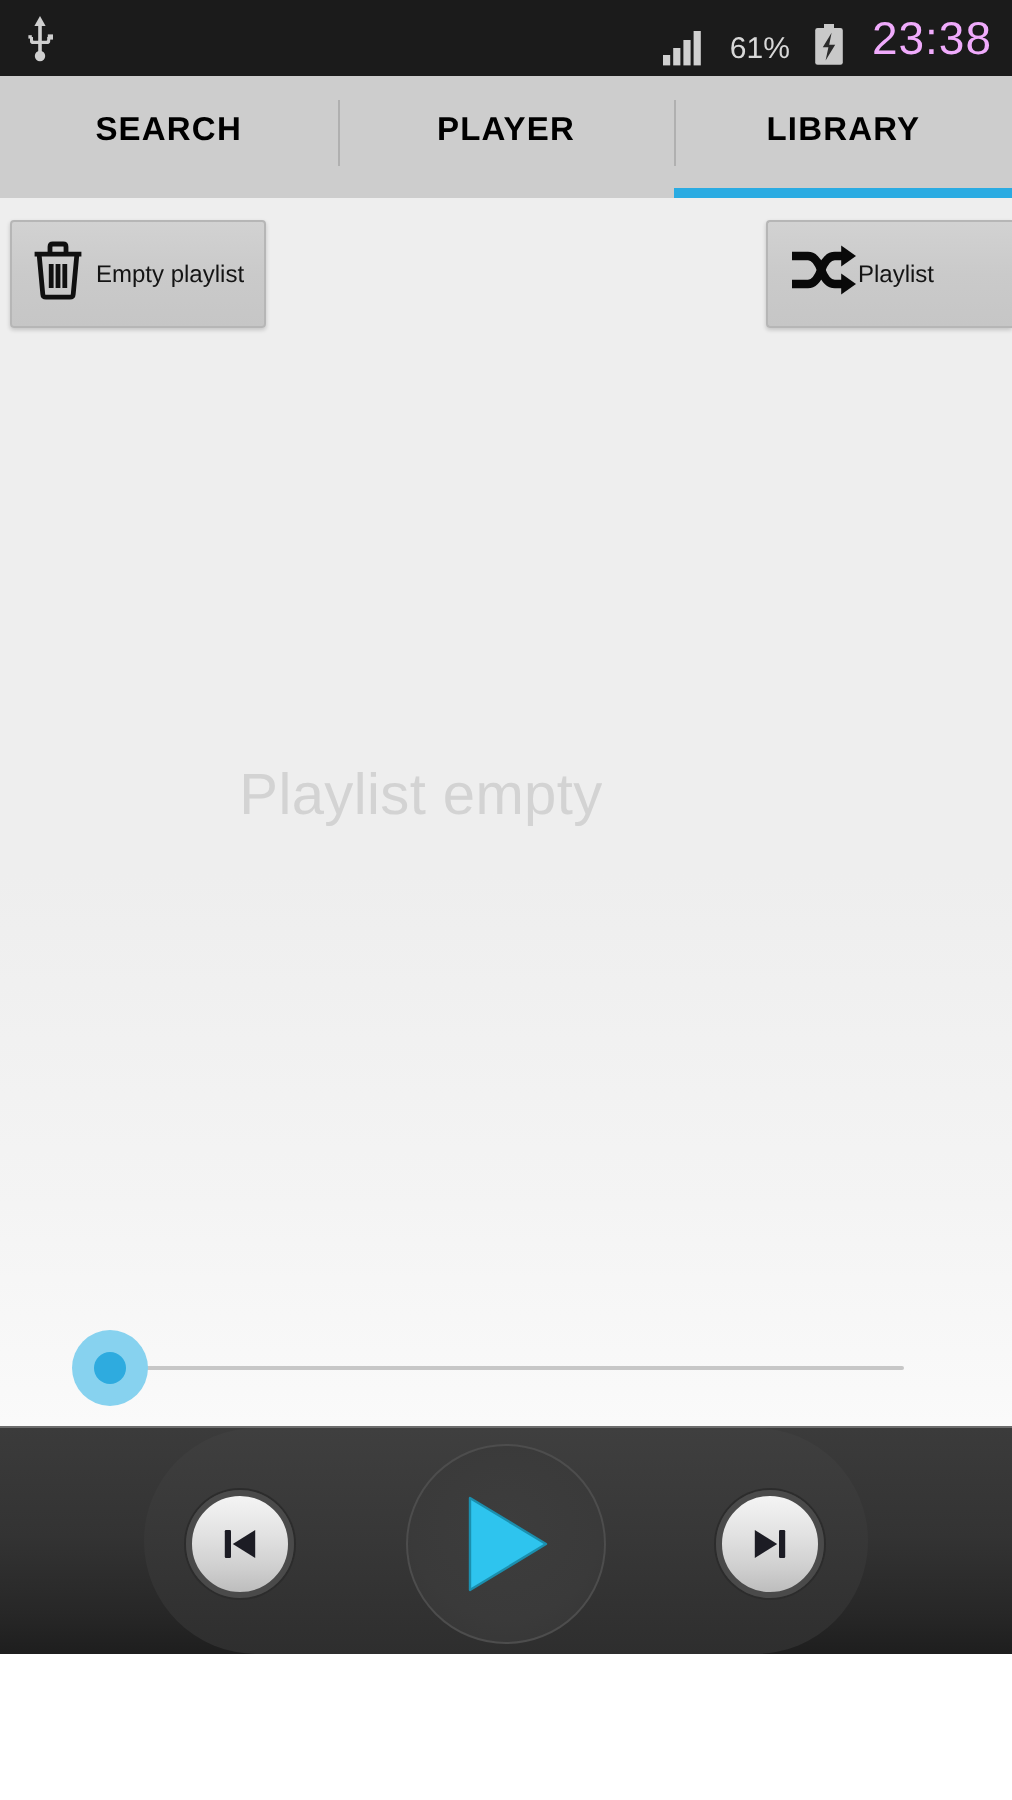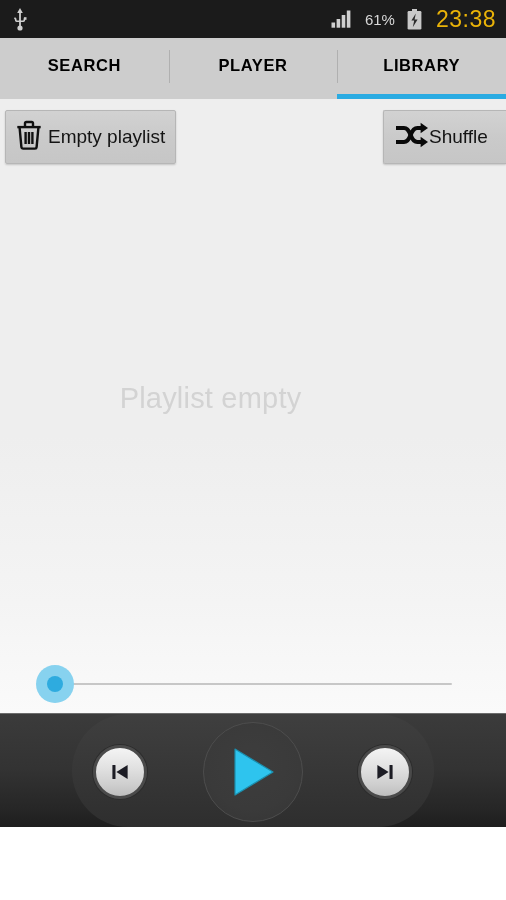--- a/index.html
+++ b/index.html
@@ -28,31 +28,31 @@
     left: 0; top: 0;
     width: 506px; height: 38px;
     background: #1b1b1b;
     display: flex;
     align-items: center;
     justify-content: space-between;
     padding: 0 10px;
     box-sizing: border-box;
   }
   .status-left { display: flex; align-items: center; }
-  .status-right { display: flex; align-items: center; gap: 12px; }
+  .status-right { display: flex; align-items: flex-end; gap: 12px; }
   .usb-icon { width: 20px; height: 24px; display: block; }
   .signal-icon { width: 22px; height: 18px; display: block; }
   .battery-pct {
     color: #d8d8d8;
     font-size: 15px;
     letter-spacing: 0px;
   }
   .battery-icon { width: 15px; height: 21px; display: block; }
   .clock {
-    color: #eab308;
+    color: #f0abfc;
     font-size: 23px;
     letter-spacing: 0.5px;
     margin-left: 2px;
   }
 
   
   #tab-bar {
     position: absolute;
     left: 0; top: 38px;
     width: 506px; height: 61px;
@@ -107,21 +107,21 @@
     box-shadow: 0 1px 2px rgba(0,0,0,0.18);
     display: flex;
     align-items: center;
     box-sizing: border-box;
     cursor: pointer;
     padding: 0 10px;
   }
   #empty-playlist-btn { left: 5px; }
   #shuffle-btn { left: 383px; width: 123px; border-right: none; border-radius: 2px 0 0 2px; }
   .btn-label {
-    font-size: 19px;
+    font-size: 12px;
     color: #141414;
     margin-left: 6px;
     white-space: nowrap;
   }
   #shuffle-btn .btn-label { margin-left: 1px; }
   .btn-icon { display: block; }
 
   #empty-text {
     position: absolute;
     left: 0; top: 0;
@@ -288,21 +288,21 @@
       <span class="btn-icon">
         <svg viewBox="0 0 34 26" width="34" height="26">
           <g fill="none" stroke="#090909" stroke-width="4.2" stroke-linecap="butt">
             <path d="M2 6 L10 6 Q14 6 16.6 13 Q19.2 20 23.4 20 L29 20"></path>
             <path d="M2 20 L10 20 Q14 20 16.6 13 Q19.2 6 23.4 6 L29 6"></path>
           </g>
           <polygon points="26.6,0.8 34,6 26.6,11.2" fill="#090909"></polygon>
           <polygon points="26.6,14.8 34,20 26.6,25.2" fill="#090909"></polygon>
         </svg>
       </span>
-      <span class="btn-label">Shuffle</span>
+      <span class="btn-label">Playlist</span>
     </div>
   </div>
 
   <div id="seek-bar">
     <div id="seek-track"></div>
     <div id="seek-thumb-halo"></div>
     <div id="seek-thumb-dot"></div>
   </div>
 
   <div id="transport-bar">

